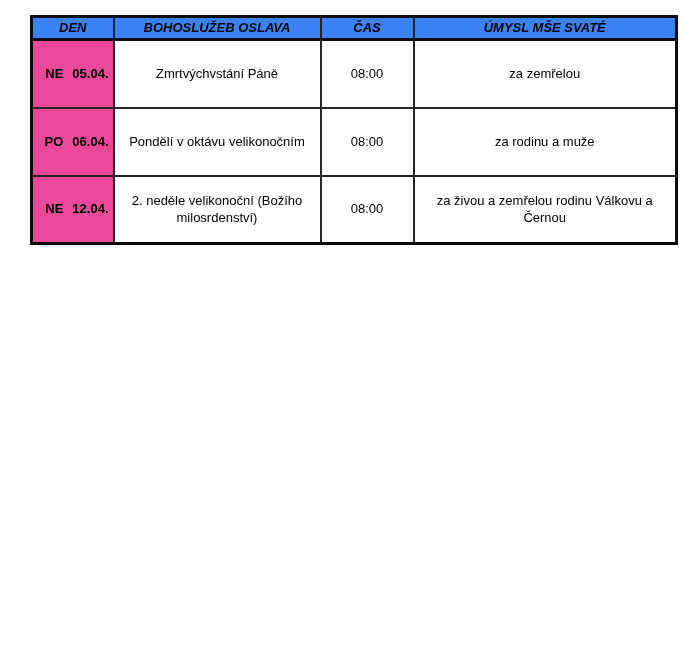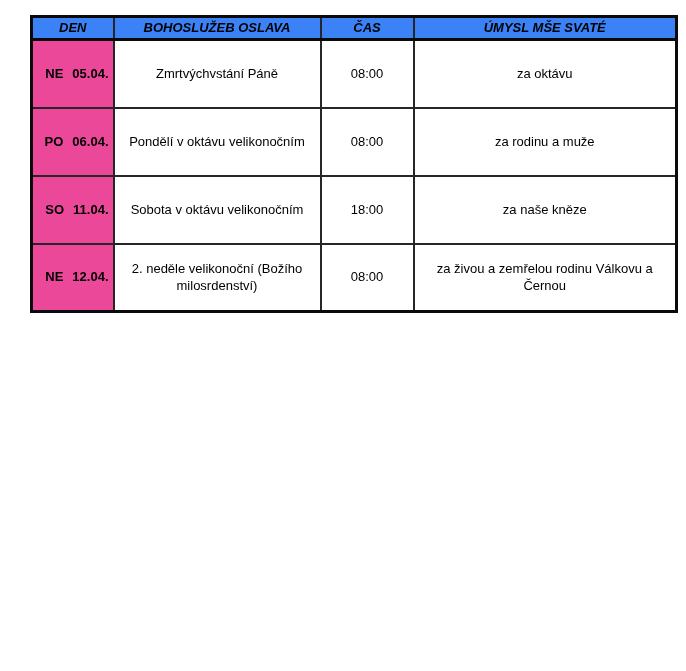--- a/index.html
+++ b/index.html
@@ -104,44 +104,36 @@
         <th>ÚMYSL MŠE SVATÉ</th>
       </tr>
     </thead>
     <tbody id="schedule-body">
     <tr>
       <td class="day-cell">
         <span class="day-abbrev">NE</span><span class="day-date">05.04.</span>
       </td>
       <td class="celebration-cell">Zmrtvýchvstání Páně</td>
       <td class="time-cell">08:00</td>
-      <td class="intention-cell">za oktávu</td>
+      <td class="intention-cell">za zemřelou</td>
     </tr>
 
     <tr>
       <td class="day-cell">
         <span class="day-abbrev">PO</span><span class="day-date">06.04.</span>
       </td>
       <td class="celebration-cell">Pondělí v oktávu velikonočním</td>
       <td class="time-cell">08:00</td>
       <td class="intention-cell">za rodinu a muže</td>
     </tr>
 
 
 
 
 
-    <tr>
-      <td class="day-cell">
-        <span class="day-abbrev">SO</span><span class="day-date">11.04.</span>
-      </td>
-      <td class="celebration-cell">Sobota v oktávu velikonočním</td>
-      <td class="time-cell">18:00</td>
-      <td class="intention-cell">za naše kněze</td>
-    </tr>
 
     <tr>
       <td class="day-cell">
         <span class="day-abbrev">NE</span><span class="day-date">12.04.</span>
       </td>
       <td class="celebration-cell">2. neděle velikonoční (Božího milosrdenství)</td>
       <td class="time-cell">08:00</td>
       <td class="intention-cell">za živou a zemřelou rodinu Válkovu a Černou</td>
     </tr>
   </tbody>

